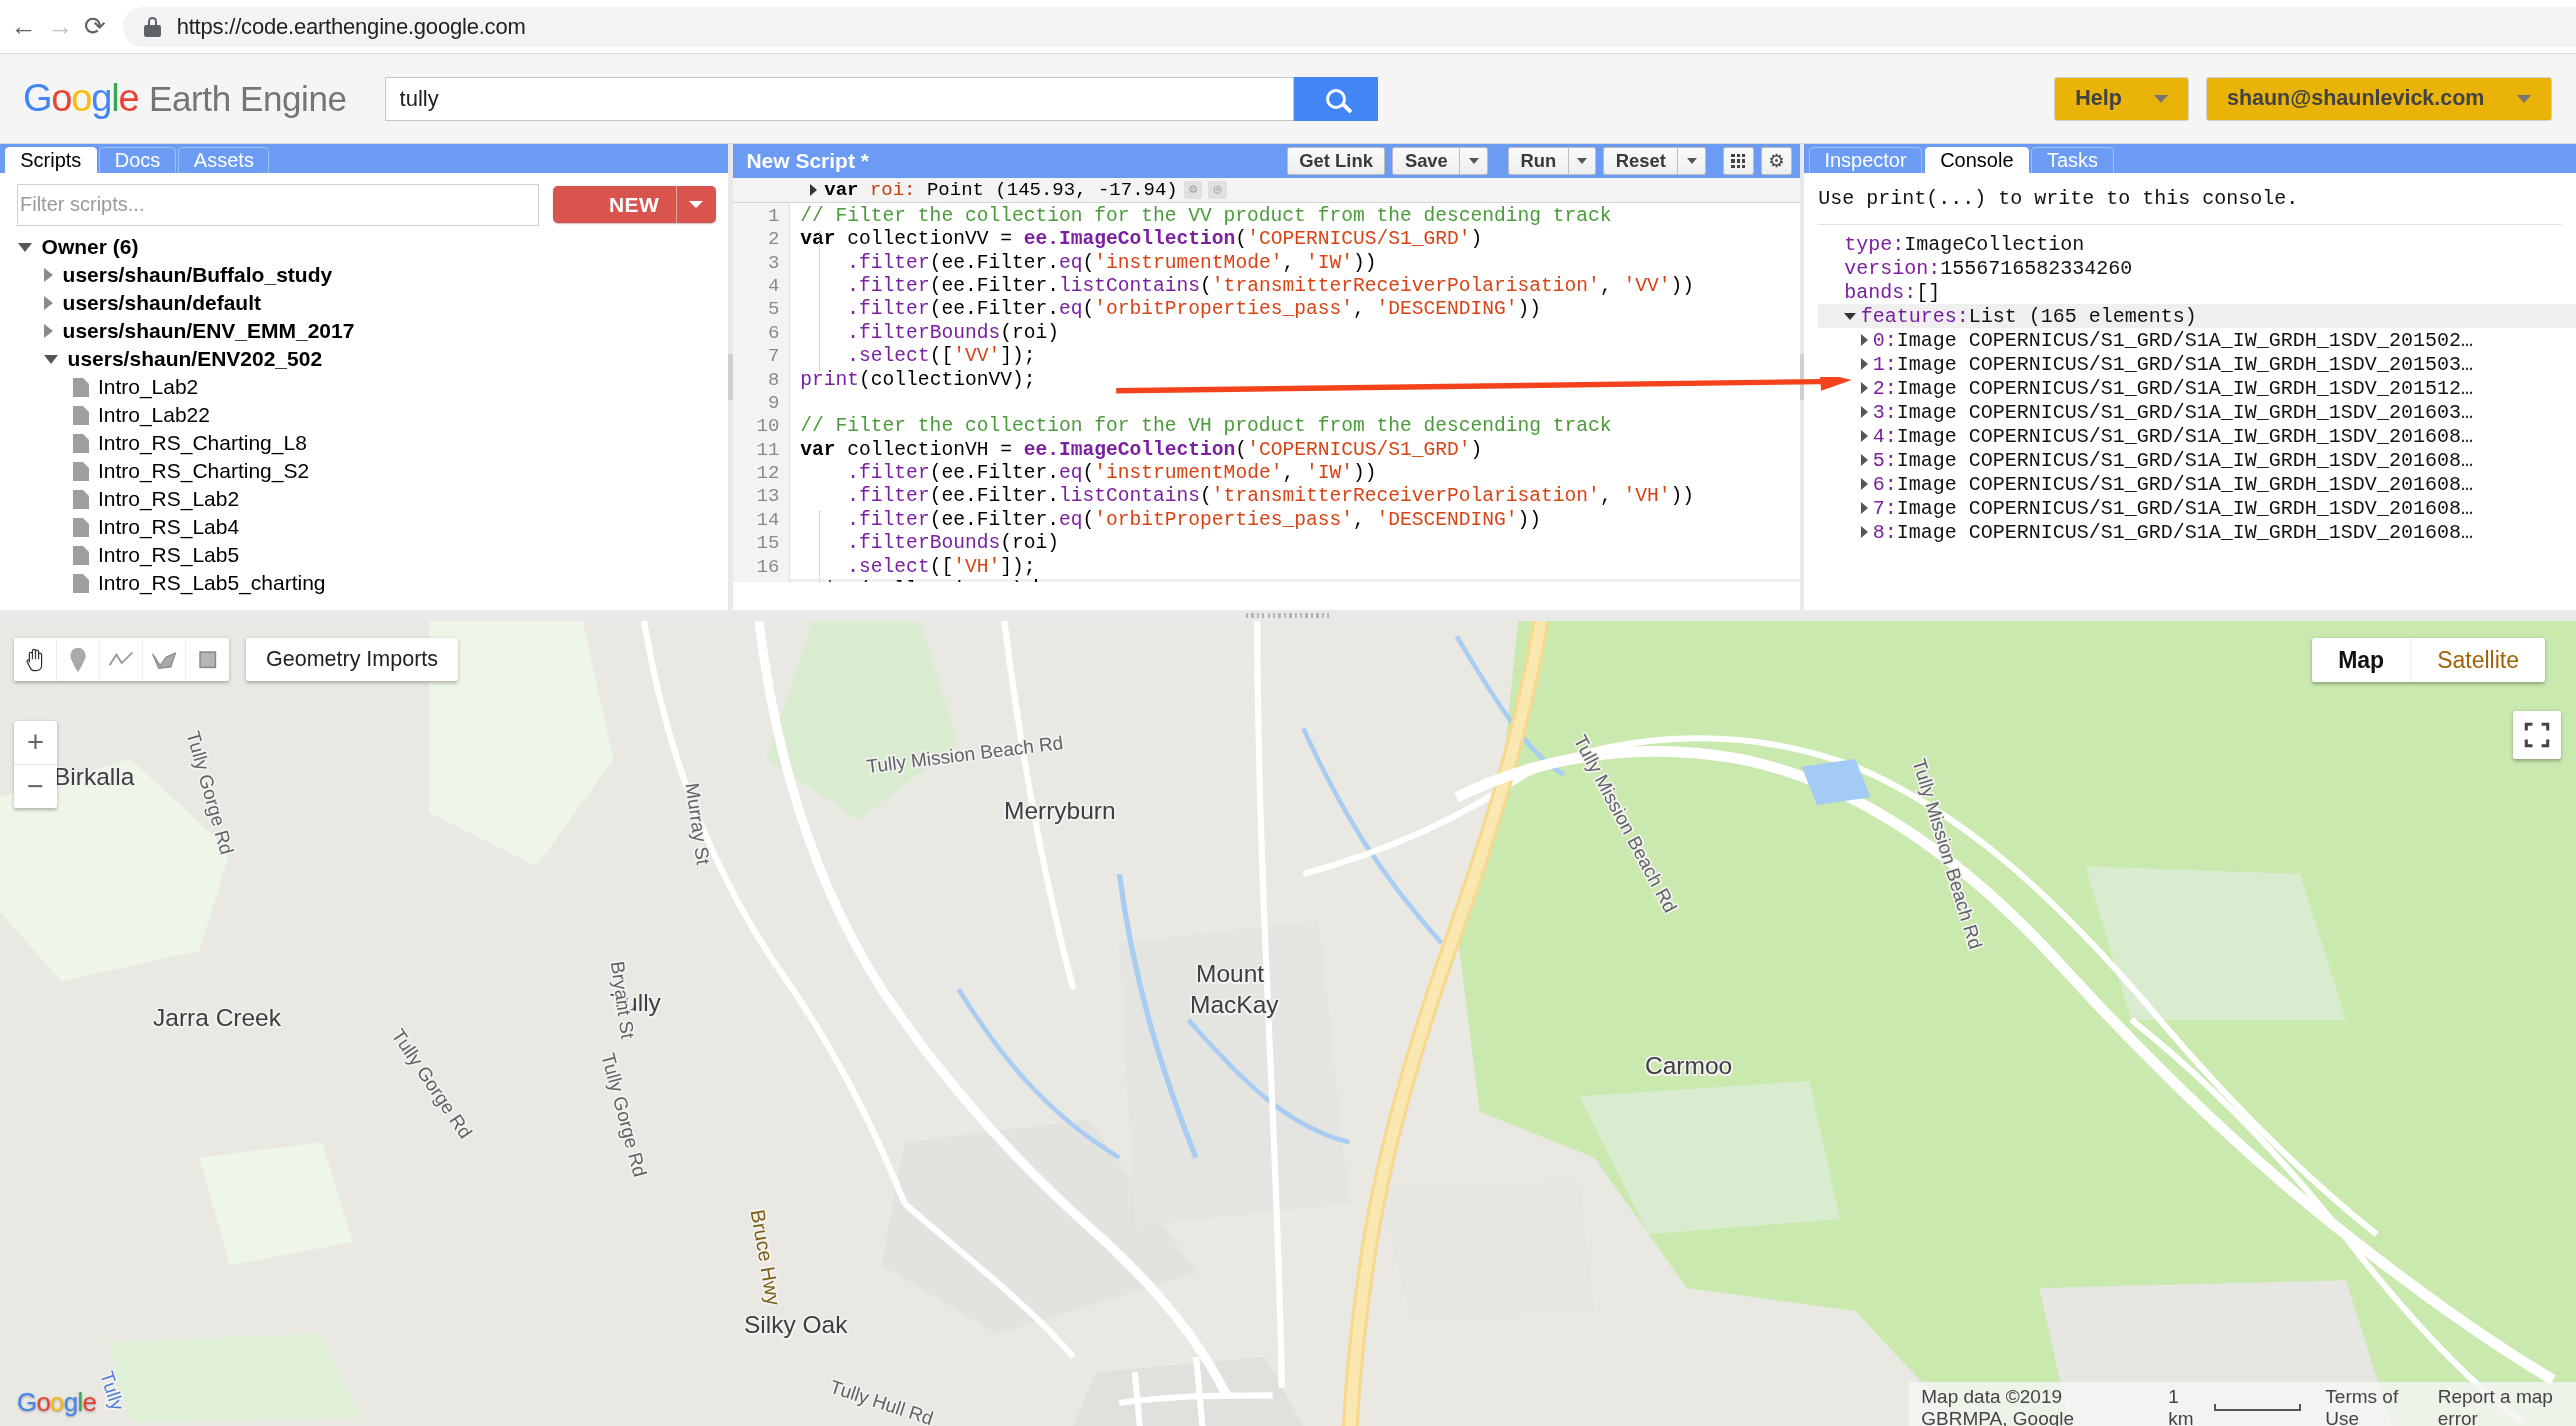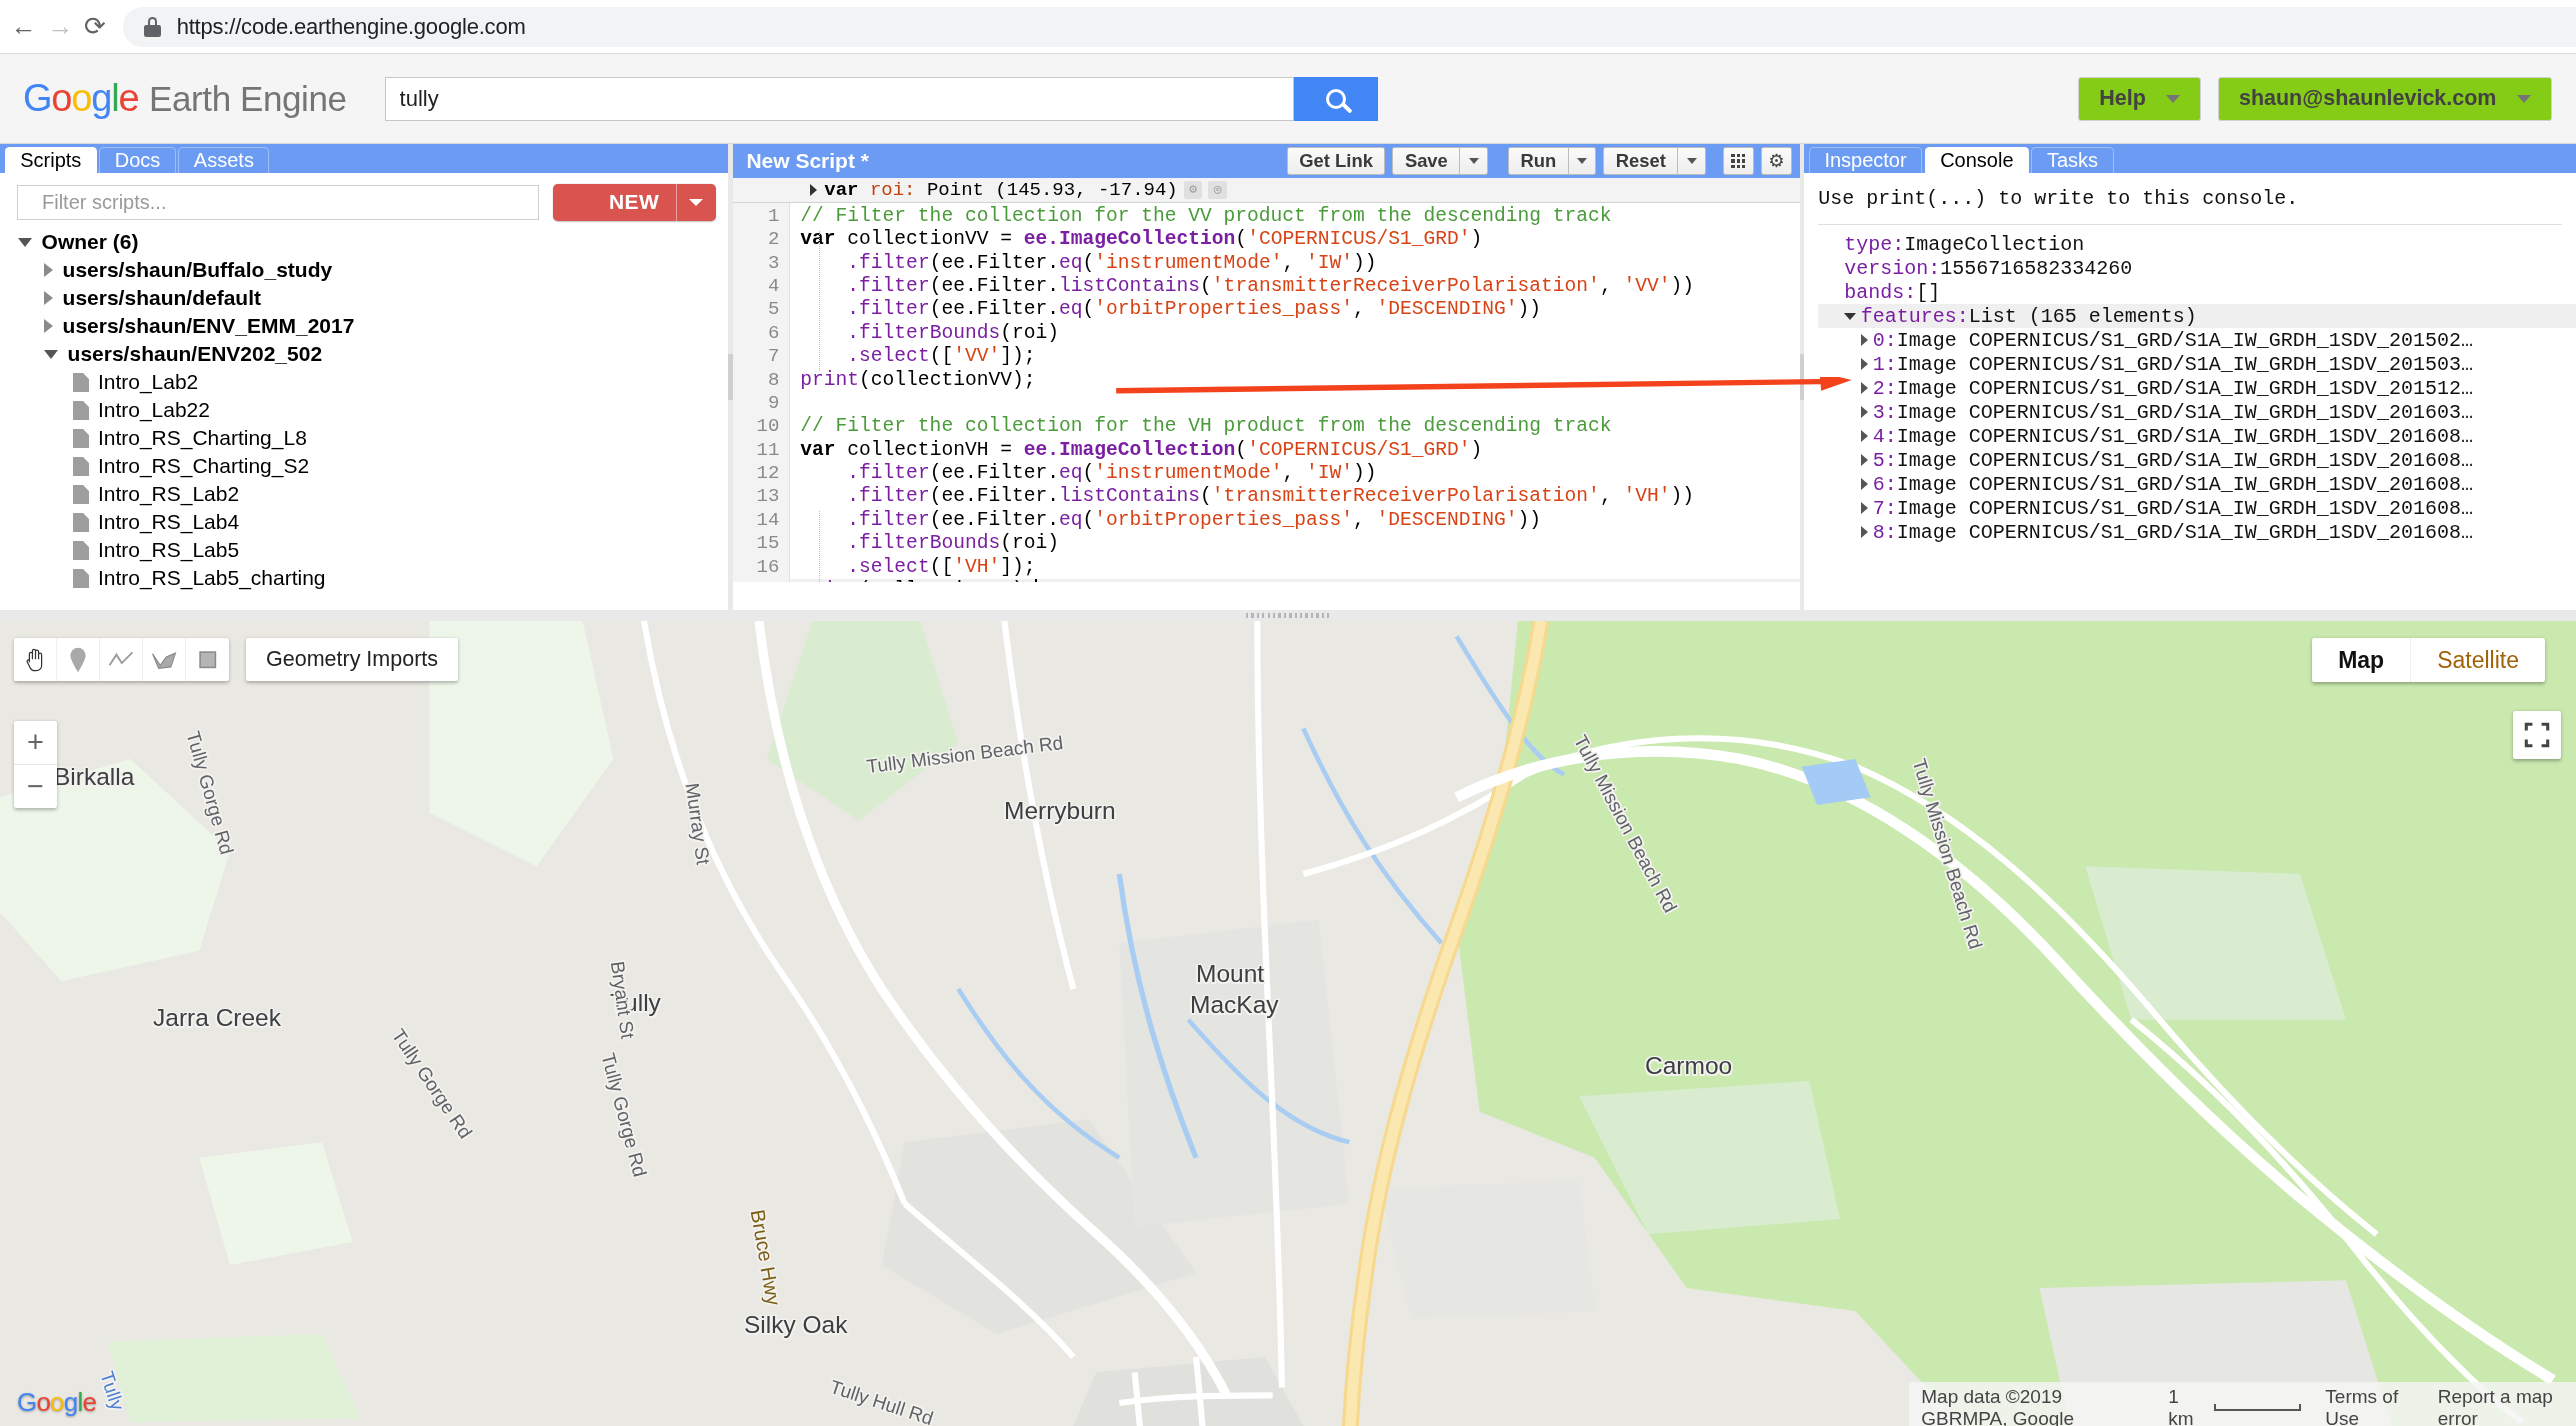--- a/index.html
+++ b/index.html
@@ -49,22 +49,22 @@
   }
   .search-input::placeholder { color:#9e9e9e; }
   .search-btn {
     width:84px;height:44px;background:#4285f4;border:none;
     display:flex;align-items:center;justify-content:center;cursor:pointer;
   }
   .mag { width:20px;height:20px;border:3.8px solid #fff;border-radius:50%;position:relative;}
   .mag::after{content:'';position:absolute;width:3.8px;height:12.3px;background:#fff;right:-6.1px;bottom:-9.2px;transform:rotate(-45deg);border-radius:1.5px;}
   .hdr-right { margin-left:auto; display:flex; gap:17px; padding-right:24.5px; }
   .hdr-btn {
-    height:44px; padding:0 20px; background:#84cc16; border:0.8px solid #d0d0d0; border-radius:3.1px;
-    display:flex; align-items:center; gap:20px; font-size:21.5px; font-weight:bold; color:#424242;
+    height:44px; padding:0 20px; background:#eab308; border:0.8px solid #d0d0d0; border-radius:3.1px;
+    display:flex; align-items:center; gap:32px; font-size:21.5px; font-weight:bold; color:#424242;
   }
   .caret-dn { width:0;height:0;border-left:7.7px solid transparent;border-right:7.7px solid transparent;border-top:8.4px solid #757575;}
 
   
   .panels { position:absolute; left:0; top:144px; width:2576px; height:466px; display:flex; }
 
   .col-left { width:728px; height:466px; background:#fff; position:relative; }
   .col-split { width:4.6px; background:#e9e9e9; position:relative; }
   .col-split::after{content:'';position:absolute;left:0;top:50%;transform:translateY(-50%);width:4.6px;height:46px;background:#cfcfcf;}
   .col-mid { width:1067px; height:466px; background:#fff; position:relative; }
@@ -73,21 +73,21 @@
   .tabstrip { height:29px; background:#6b9bf2; display:flex; align-items:flex-end; padding-left:4.6px; }
   .tab {
     height:26px; padding:0 14.6px; display:flex; align-items:center;
     font-size:20px; font-weight:normal; color:#fff; border-radius:4.6px 4.6px 0 0;
     background:#6b9bf2; border:0.8px solid rgba(255,255,255,0.35); border-bottom:none; margin-right:2.3px;
   }
   .tab.active { background:#fff; color:#000; border-color:#fff; }
 
   .filter-row { padding:10.7px 12.3px 7.7px 17px; display:flex; align-items:center; gap:14px;}
   .filter-input {
-    flex:1; height:35px; border:0.8px solid #cfcfcf; padding:0 24px; font-size:20px;
+    flex:1; height:42px; border:0.8px solid #cfcfcf; padding:0 2px; font-size:20px;
     color:#333; font-family:"Liberation Sans", sans-serif; background:#fff;
   }
   .filter-input::placeholder{color:#9a9a9a;}
   .new-btn {
     height:37px; background:#d9534f; color:#fff; display:flex; align-items:center;
     border-radius:5px; overflow:hidden; box-shadow:0 0.8px 1.5px rgba(0,0,0,.25);padding-left:39px;
   }
   .new-btn .lbl{padding:0 17px;font-size:21px;font-weight:bold;letter-spacing:0.4px;}
   .new-btn .arw{padding:0 12.3px;border-left:0.8px solid rgba(255,255,255,.45);height:37px;display:flex;align-items:center;}
   .new-btn .arw i{width:0;height:0;border-left:7px solid transparent;border-right:7px solid transparent;border-top:7.7px solid #fff;display:block;}

